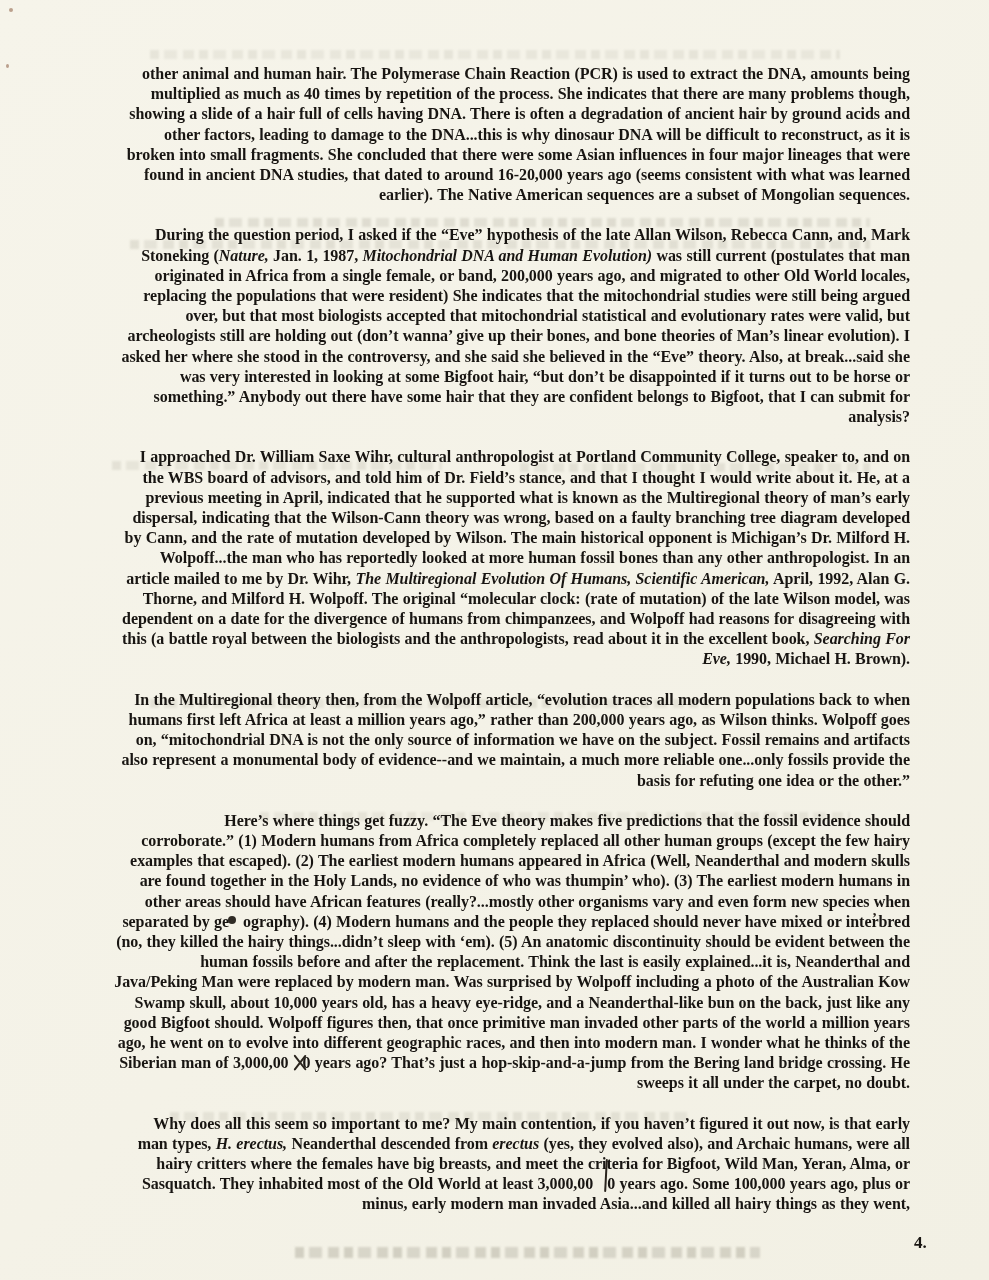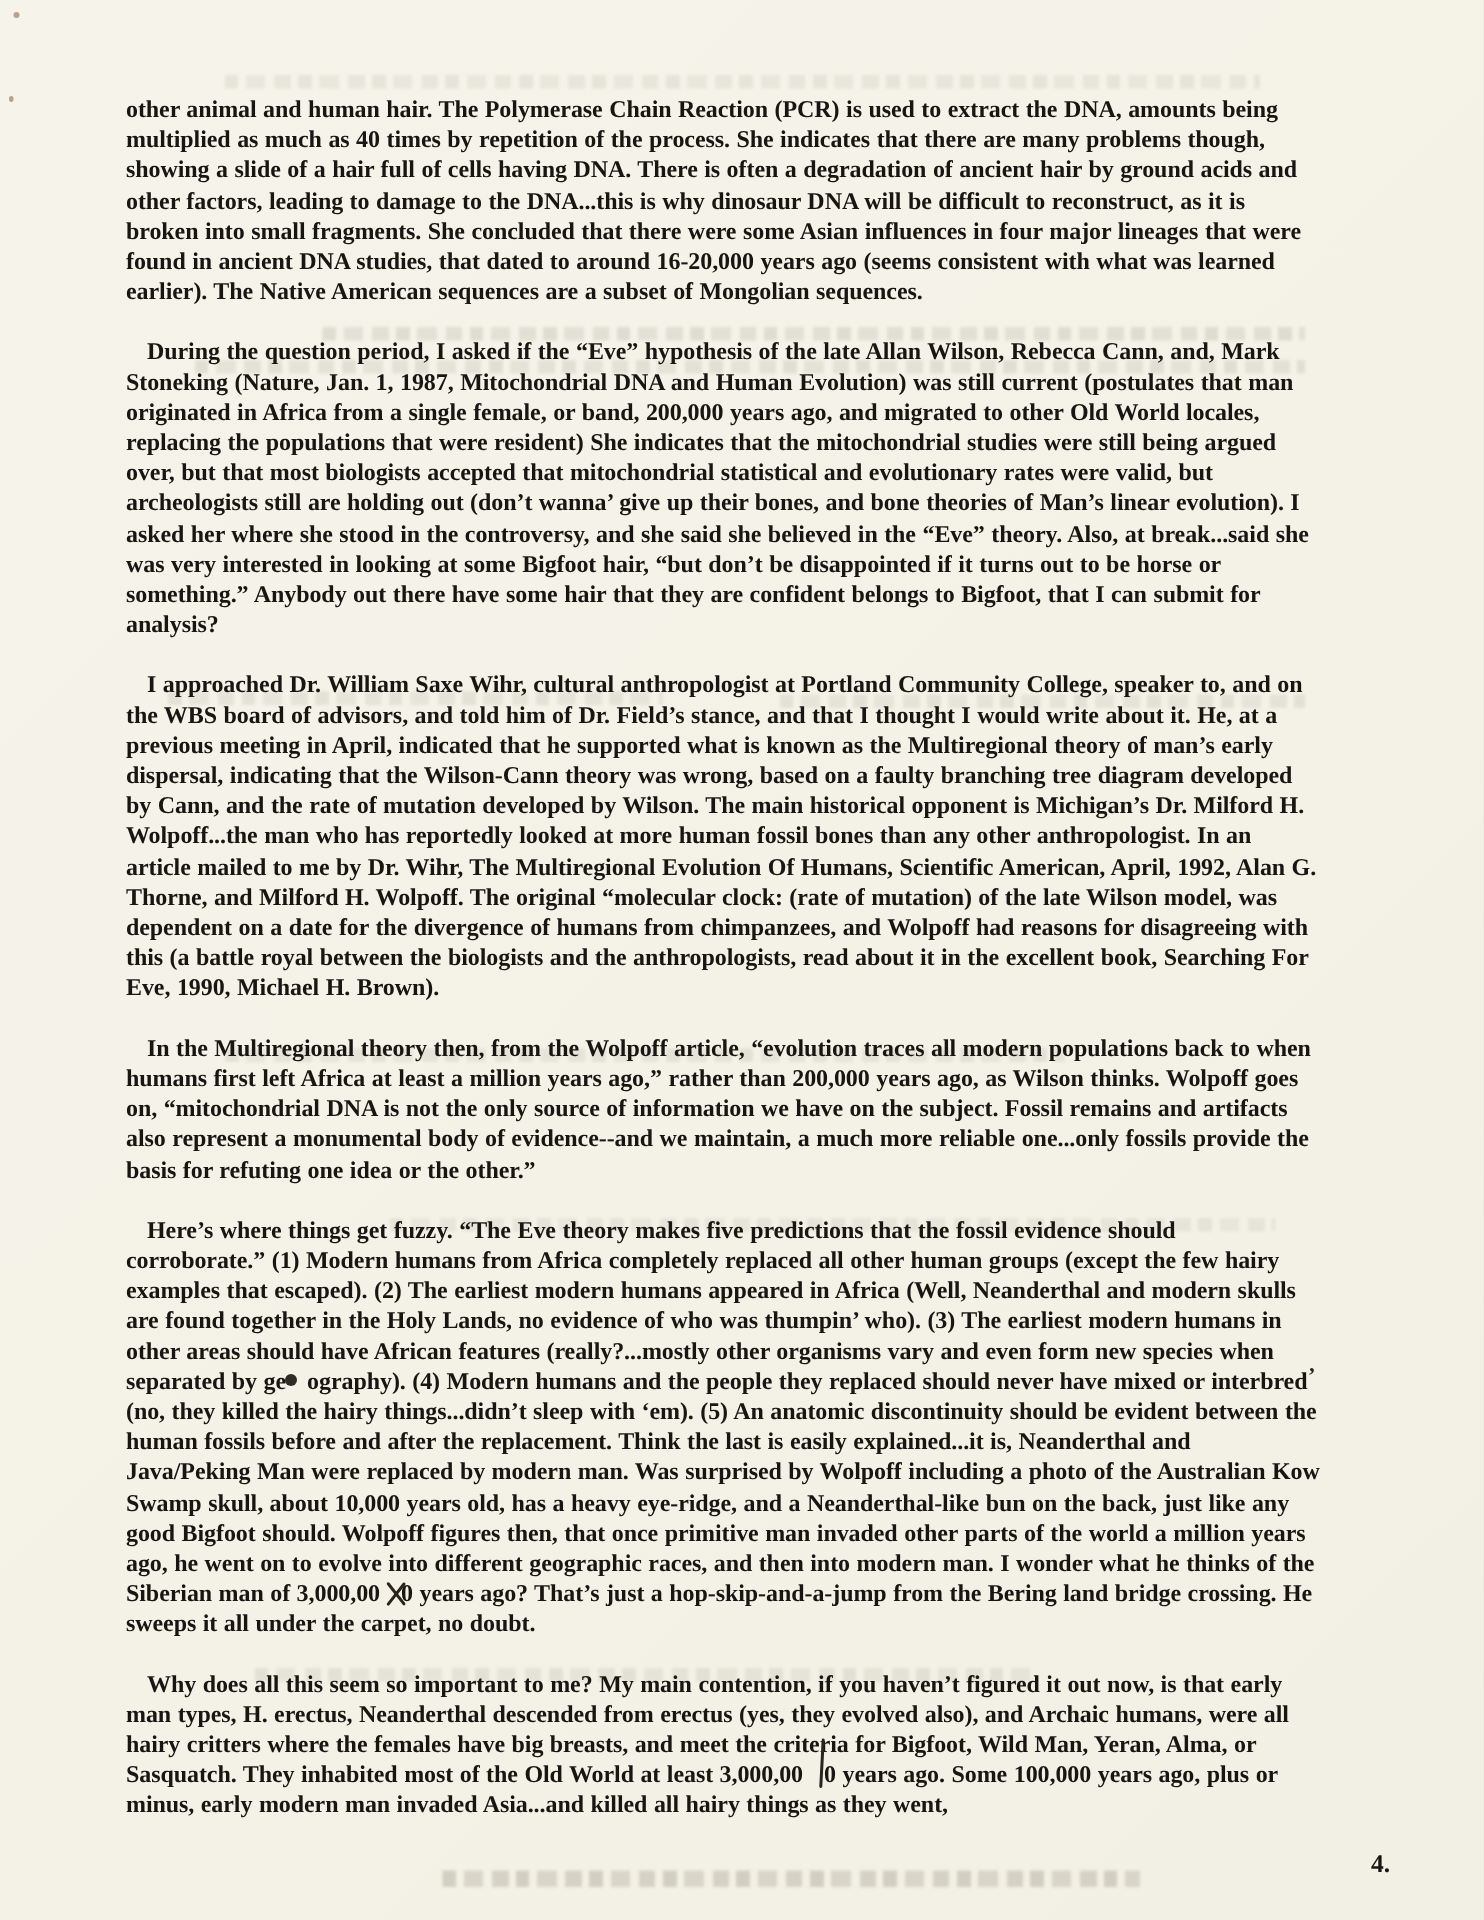--- a/index.html
+++ b/index.html
@@ -10,33 +10,33 @@
     overflow: hidden;
   }
   .scan-page {
     position: relative;
     width: 989px; height: 1280px;
     background: linear-gradient(135deg, #f6f4ea 0%, #f4f2e7 55%, #f2f0e4 100%);
     overflow: hidden;
   }
   .text-column {
     position: absolute;
-    left: 84px; top: 64px;
+    left: 114px; top: 64px;
     width: 796px;
     color: #181512;
     font-size: 16px;
     font-weight: 700;
     line-height: 20.2px;
     letter-spacing: -0.05px;
     word-spacing: 0.4px;
-    text-align: left;
+    text-align: right;
   }
   .para { margin: 0 0 20px 0; }
   .para.indent { text-indent: 14px; }
-  .seg-i { }
+  .seg-i { font-style: italic; }
   .seg-u { text-decoration-thickness: 1.5px; text-underline-offset: 2px; }
   
   .seg-x { position: relative; display: inline-block; }
   .seg-x::before, .seg-x::after {
     content: ""; position: absolute; left: 50%; top: 50%;
     width: 1.8px; height: 19px; background: #2a241d; border-radius: 1px;
   }
   .seg-x::before { transform: translate(-50%, -52%) rotate(38deg); }
   .seg-x::after  { transform: translate(-50%, -52%) rotate(-38deg); }
   

